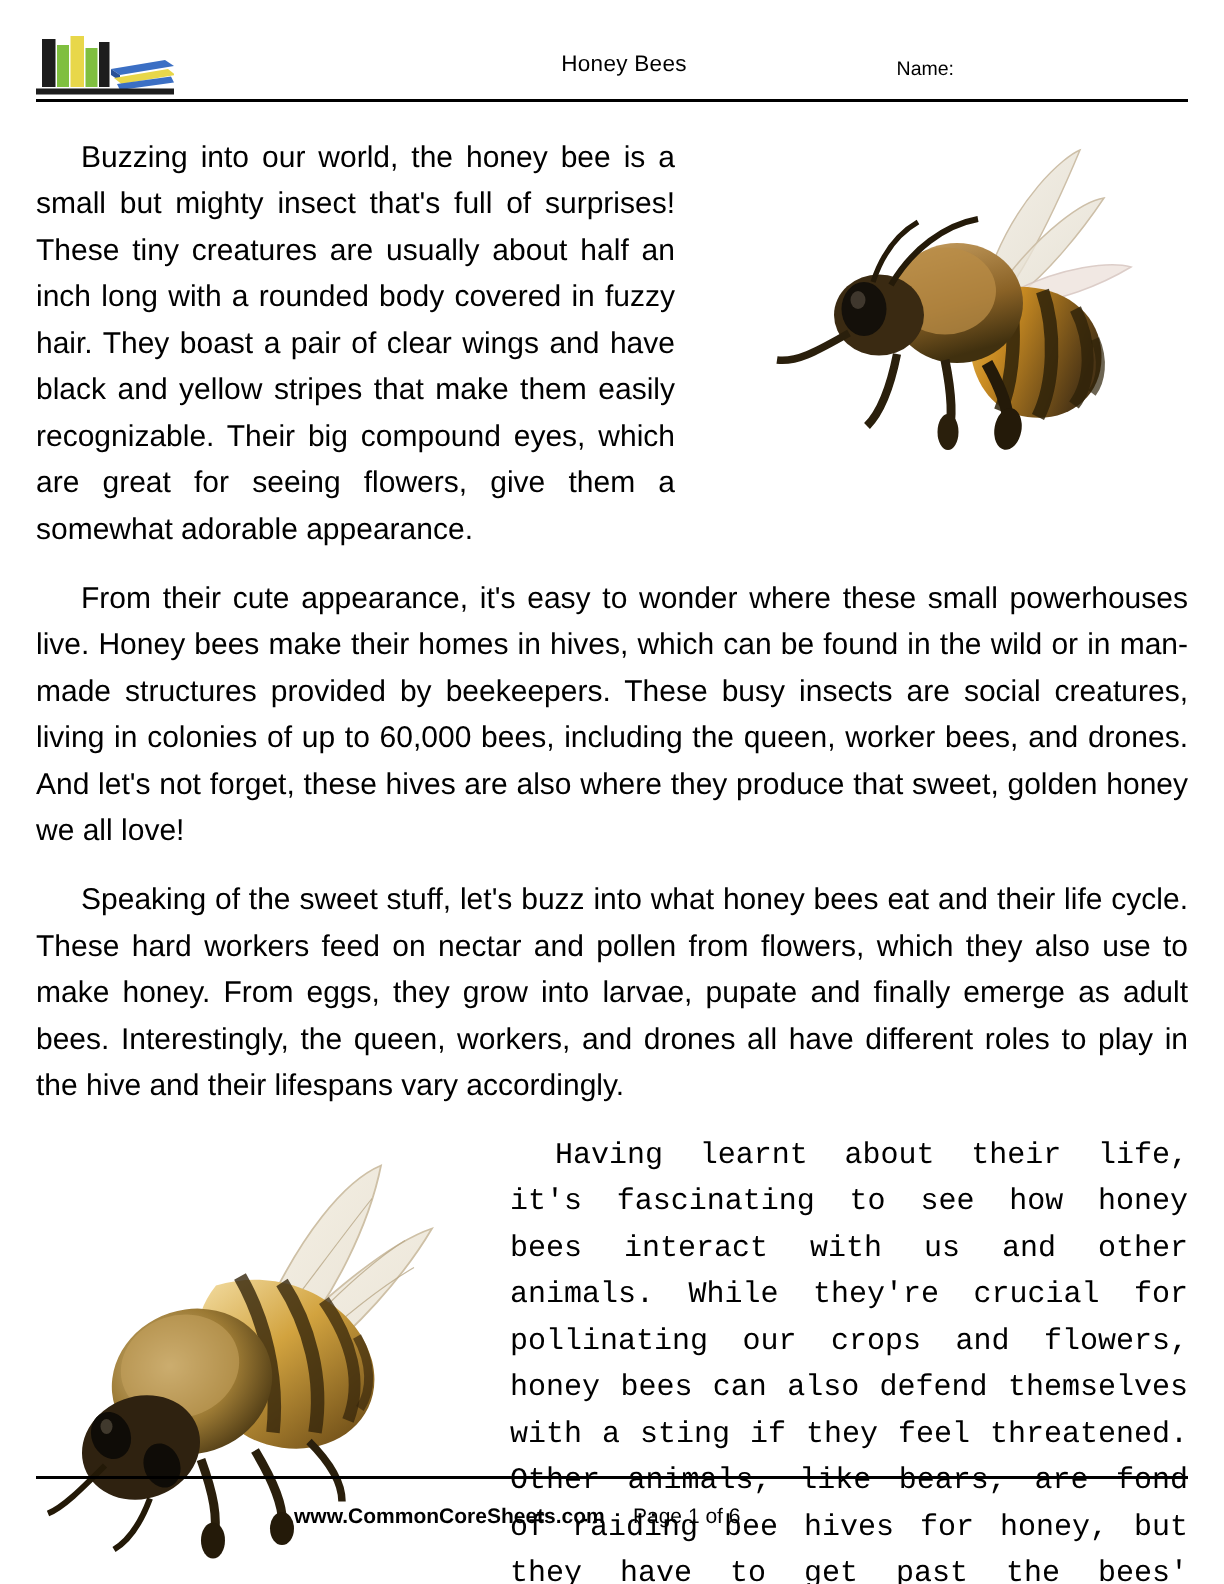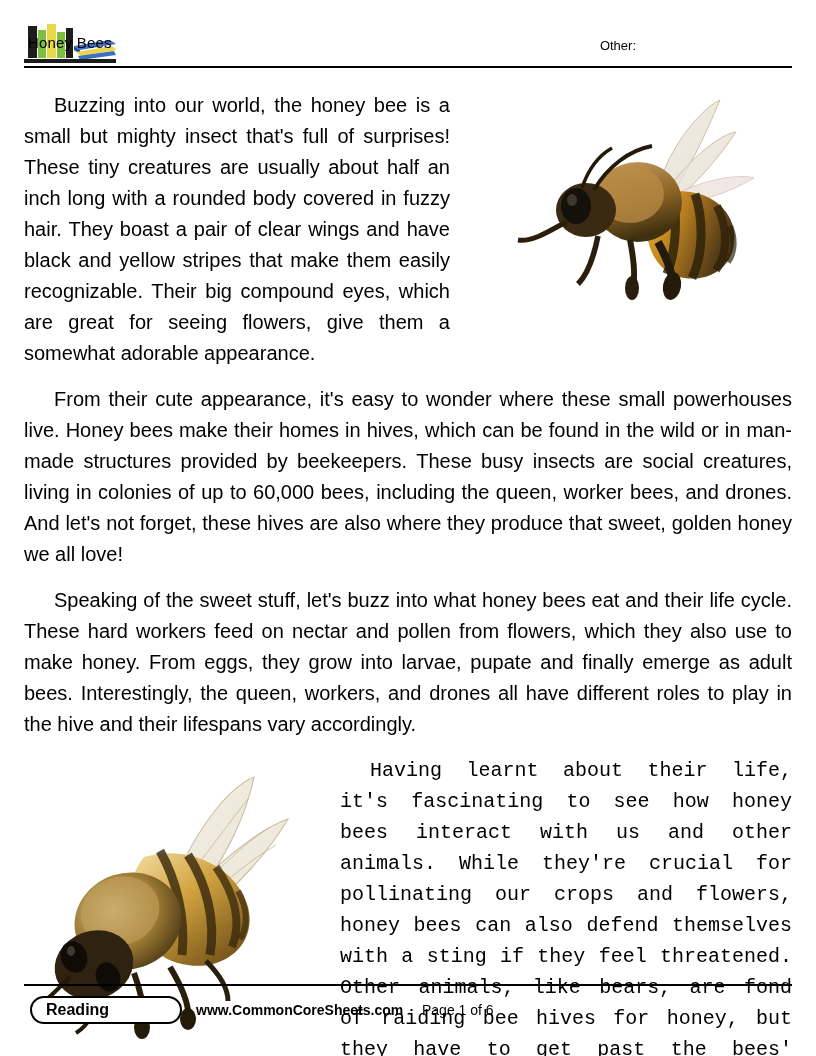--- a/index.html
+++ b/index.html
@@ -26,21 +26,22 @@
     position: relative;
     height: 50px;
   }
   .books-icon {
     position: absolute;
     left: 0; top: 4px;
     width: 92px; height: 44px;
   }
   .doc-title {
     position: absolute;
-    left: 4px; right: 0; top: 16px;
+    left: 16px; right: 0; top: 16px;
+    text-align: center;
     font-size: 15px;
     letter-spacing: .2px;
   }
   .name-label {
     position: absolute;
     right: 156px; top: 20px;
     font-size: 13px;
   }
   .header-rule {
     position: absolute;
@@ -138,21 +139,21 @@
         <path d="M50 24 L86 18 L92 22 L56 28 Z" fill="#3b6fc4"></path>
         <path d="M50 24 L56 28 L56 32 L50 28 Z" fill="#2a5196"></path>
         <path d="M52 30 L88 24 L93 28 L57 34 Z" fill="#e8d74a"></path>
         <path d="M54 34 L90 29 L92 33 L56 38 Z" fill="#3b6fc4"></path>
 
         <rect x="0" y="37" width="92" height="4" fill="#1d1d1d"></rect>
       </svg>
     </div>
 
     <div class="doc-title">Honey Bees</div>
-    <div class="name-label">Other:</div>
+    <div class="name-label">Name:</div>
     <div class="header-rule"></div>
   </div>
 
   <div class="content">
 
     <div class="img-right">
       <div class="bee-stage">
         <svg class="bee-svg" viewBox="0 0 330 225" xmlns="http://www.w3.org/2000/svg">
           <defs>
             <linearGradient id="abd1" x1="0" y1="0" x2="1" y2="0.4">
@@ -260,20 +261,17 @@
       </div>
     </div>
 
     <div class="col-narrow">
       <p class="para last">Having learnt about their life, it's fascinating to see how honey bees interact with us and other animals. While they're crucial for pollinating our crops and flowers, honey bees can also defend themselves with a sting if they feel threatened. Other animals, like bears, are fond of raiding bee hives for honey, but they have to get past the bees' defences! In the grand scheme of life, honey bees play a vital role in our ecosystem, and it's hard to imagine a world without these buzzing beauties.</p>
     </div>
   </div>
 
   <div class="footer">
     <div class="footer-rule"></div>
-    <div class="reading-badge">
-      <span>Reading</span>
-    </div>
     <div class="site-url">www.CommonCoreSheets.com</div>
     <div class="page-num">Page 1 of 6</div>
   </div>
 
 </div>
 
 </body></html>

